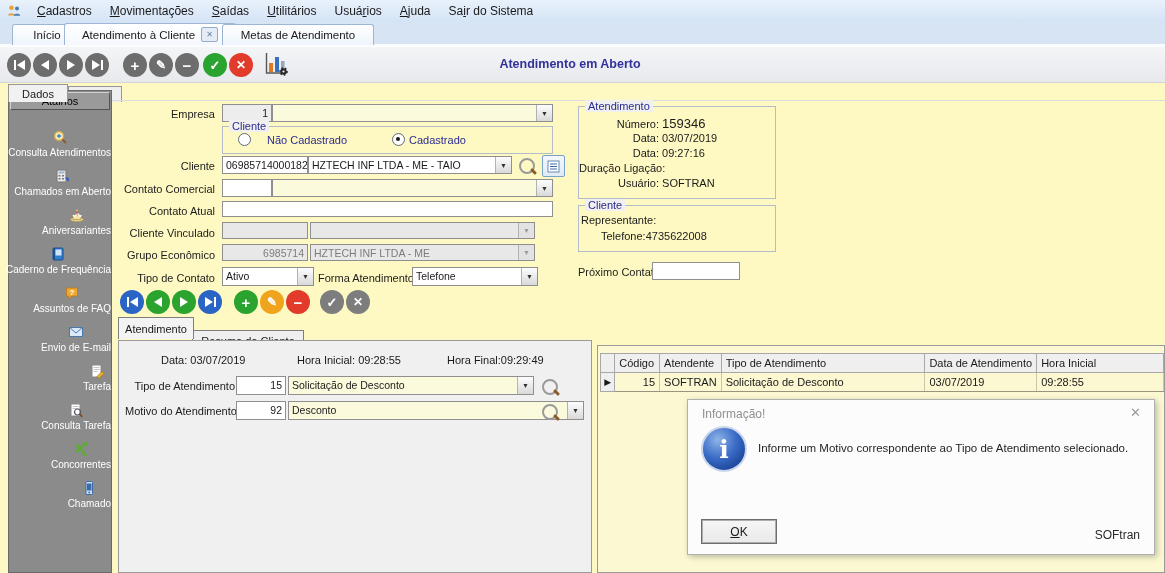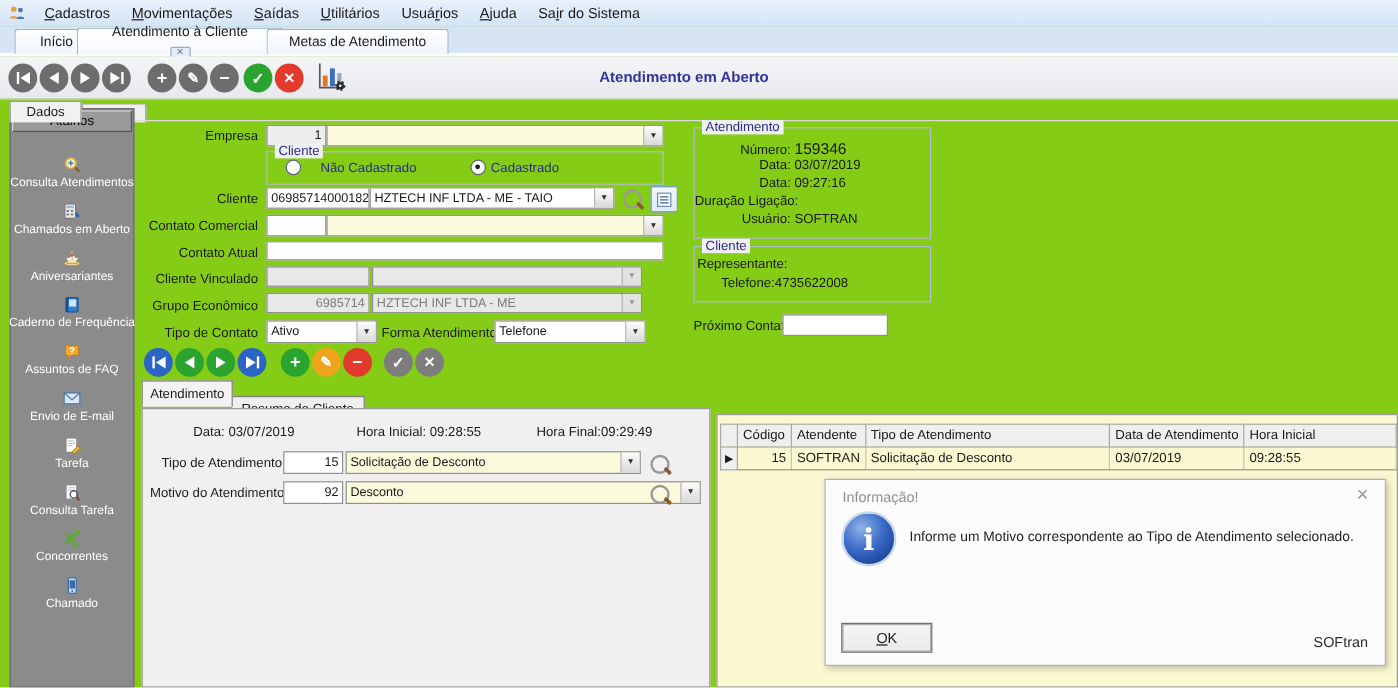--- a/index.html
+++ b/index.html
@@ -1,31 +1,31 @@
 <!DOCTYPE html>
 <html><head>
 <meta charset="utf-8">
 <style>
   html,body{margin:0;padding:0;background:#fff;}
-  .screen{position:relative;width:1165px;height:573px;background:#84cc16;overflow:hidden;
+  .screen{position:relative;width:1165px;height:573px;background:#fef9c3;overflow:hidden;
           font-family:"Liberation Sans",sans-serif;font-size:11px;color:#1a1a1a;}
   
   .menubar{position:absolute;left:0;top:0;width:100%;height:22px;
            background:linear-gradient(#e9f1fb,#d4e4f6);border-bottom:1px solid #c2d6ec;
            display:flex;align-items:center;}
   .appicon{width:16px;height:16px;margin:0 6px 0 6px;}
   .menu-item{padding:0 9px;font-size:12px;cursor:default;white-space:nowrap;}
   .mn{text-decoration:underline;}
   
   .tabstrip{position:absolute;left:0;top:22px;width:100%;height:25px;background:#d6e4f4;}
   .tabstrip .whiteline{position:absolute;left:0;bottom:0;width:100%;height:3px;background:#fbfcfe;}
   .doc-tab{position:absolute;bottom:2px;height:20px;border:1px solid #9db6d6;border-bottom:none;
            border-radius:3px 3px 0 0;background:linear-gradient(#fefefe,#eff5fc);
            display:flex;align-items:center;justify-content:center;font-size:11.5px;gap:6px;padding:0 10px;}
-  .doc-tab.active{background:linear-gradient(#ffffff,#f4f8fd);height:21px;flex-direction:column;}
+  .doc-tab.active{background:linear-gradient(#ffffff,#f4f8fd);height:21px;}
   .tab-close{width:15px;height:13px;border:1px solid #93abc9;border-radius:2px;background:#e3ecf7;
              display:flex;align-items:center;justify-content:center;font-size:8px;color:#67809c;line-height:1;}
   
   .toolbar{position:absolute;left:0;top:47px;width:100%;height:35px;
            background:linear-gradient(#f4f5f7,#e7e9ed);border-bottom:1px solid #d3d5d9;}
   .cbtn{position:absolute;top:6px;width:24px;height:24px;border-radius:50%;display:flex;
         align-items:center;justify-content:center;color:#fff;gap:1px;}
   .c-gray{background:#6d6d6d;} .c-green{background:#2aa32f;} .c-red{background:#e23a2b;}
   .c-blue{background:#2a64c5;} .c-orange{background:#f0a41d;} .c-dgray{background:#7d7d7d;}
   .tri-r{width:0;height:0;border-top:5px solid transparent;border-bottom:5px solid transparent;border-left:8px solid #fff;}
@@ -36,21 +36,21 @@
                  color:#32329b;font-weight:bold;font-size:12.5px;}
   
   .page-tab{position:absolute;border:1px solid #979797;border-bottom:none;background:#efefef;
             font-size:11px;display:flex;align-items:center;justify-content:center;}
   
   .sidebar{position:absolute;left:8px;top:90px;width:104px;height:483px;background:#8b8b8b;
            border:1px solid #6a6a6a;box-sizing:border-box;}
   .sidebar-header{margin:1px;height:16px;background:#9a9a9a;border:1px solid;
                   border-color:#d2d2d2 #545454 #545454 #d2d2d2;color:#000;
                   display:flex;align-items:center;justify-content:center;font-size:11px;}
-  .sidebar-items{position:absolute;left:0;top:38px;width:100%;display:flex;flex-direction:column;align-items:center;}
+  .sidebar-items{position:absolute;left:0;top:38px;width:100%;display:flex;flex-direction:column;align-items:flex-end;}
   .side-item{display:flex;flex-direction:column;align-items:center;margin-bottom:10px;cursor:default;}
   .side-item svg{width:16px;height:16px;}
   .side-label{color:#fff;font-size:10px;margin-top:2px;white-space:nowrap;}
   
   .lbl{position:absolute;font-size:11px;color:#1c1c1c;text-align:right;white-space:nowrap;}
   .lbl-left{text-align:left;}
   .field{position:absolute;background:#fff;border:1px solid #8f8f8f;box-sizing:border-box;
          font-size:10.5px;padding:2px 3px;white-space:nowrap;overflow:hidden;}
   .yellow{background:#fcfadc;}
   .graybg{background:#ededed;}

